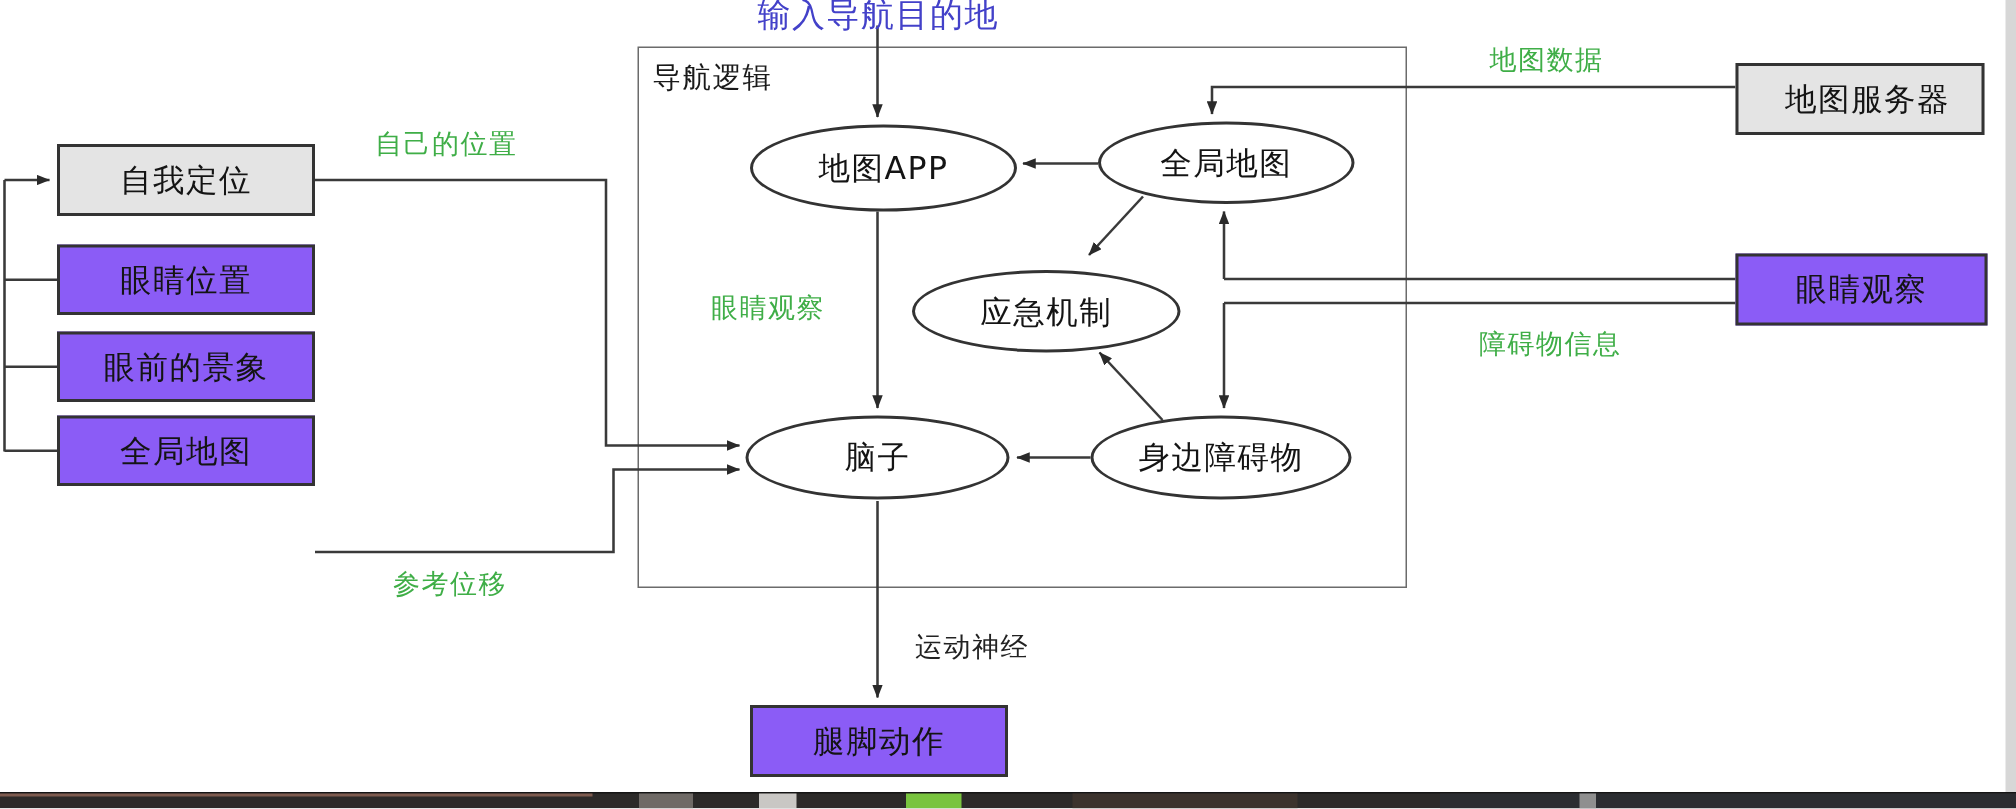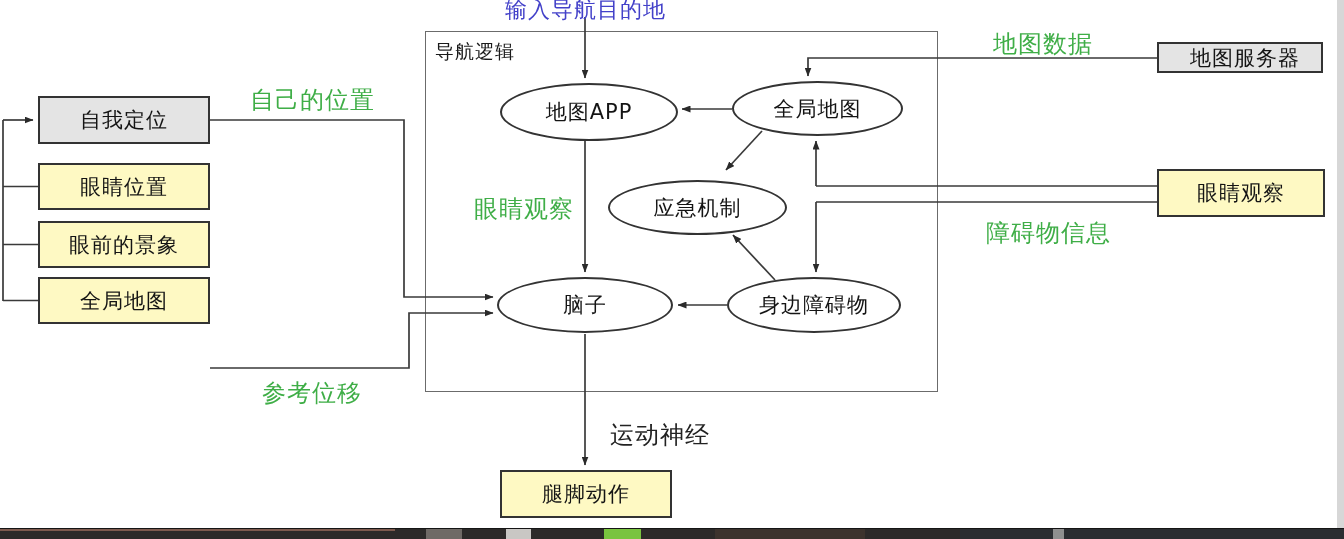--- a/index.html
+++ b/index.html
@@ -7,33 +7,33 @@
     position:relative;width:1344px;height:539px;background:#ffffff;
     font-family:"DejaVu Sans","Liberation Sans",sans-serif;overflow:hidden;
   }
   .wires{position:absolute;left:0;top:0;width:1344px;height:539px;z-index:1;}
   .node-box{
     position:absolute;box-sizing:border-box;border:2px solid #333;
     display:flex;align-items:center;justify-content:center;
     font-size:21px;color:#141414;z-index:2;letter-spacing:1px;
   }
   .gray-fill{background:#e4e4e4;}
-  .blue-fill{background:#fef9c3;}
+  .blue-fill{background:#8b5cf6;}
   .ellipse{
     position:absolute;box-sizing:border-box;border:2px solid #333;border-radius:50%;
     background:#fff;display:flex;align-items:center;justify-content:center;
     font-size:21px;color:#141414;z-index:2;letter-spacing:1px;
   }
   .container-box{
     position:absolute;box-sizing:border-box;border:1.6px solid #6b6b6b;z-index:0;
   }
   .container-label{
     position:absolute;left:9px;top:7px;font-size:19px;color:#1a1a1a;letter-spacing:1px;
   }
-  .lbl{position:absolute;font-size:24px;white-space:nowrap;z-index:3;letter-spacing:1px;}
+  .lbl{position:absolute;font-size:18px;white-space:nowrap;z-index:3;letter-spacing:1px;}
   .lbl-green{color:#3fae47;}
   .lbl-blue{color:#4341c9;font-size:22px;}
   .lbl-black{color:#222;}
   .timeline{
     position:absolute;left:0;bottom:0;width:1344px;height:10px;background:#2c2a29;z-index:4;
     border-top:1px solid #151515;
   }
   .timeline .seg{position:absolute;top:0;height:10px;}
   .edge-strip{
     position:absolute;right:0;top:0;width:7px;height:529px;background:#d7d7d7;z-index:4;
@@ -78,21 +78,21 @@
   <div class="node-box blue-fill" style="left:38px;top:163px;width:172px;height:47px;">眼睛位置</div>
   <div class="node-box blue-fill" style="left:38px;top:221px;width:172px;height:47px;">眼前的景象</div>
   <div class="node-box blue-fill" style="left:38px;top:277px;width:172px;height:47px;">全局地图</div>
 
   <div class="ellipse" style="left:500px;top:83px;width:178px;height:58px;">地图APP</div>
   <div class="ellipse" style="left:732px;top:81px;width:171px;height:55px;">全局地图</div>
   <div class="ellipse" style="left:608px;top:180px;width:179px;height:55px;">应急机制</div>
   <div class="ellipse" style="left:497px;top:277px;width:176px;height:56px;">脑子</div>
   <div class="ellipse" style="left:727px;top:277px;width:174px;height:56px;">身边障碍物</div>
 
-  <div class="node-box gray-fill" style="left:1157px;top:42px;width:166px;height:31px;padding-left:10px;">地图服务器</div>
+  <div class="node-box gray-fill" style="left:1157px;top:42px;width:166px;height:48px;padding-left:10px;">地图服务器</div>
   <div class="node-box blue-fill" style="left:1157px;top:169px;width:168px;height:48px;">眼睛观察</div>
 
   <div class="node-box blue-fill" style="left:500px;top:470px;width:172px;height:48px;border-width:2.5px;">腿脚动作</div>
 
   <div class="lbl lbl-blue" style="left:505px;top:-5px;">输入导航目的地</div>
   <div class="lbl lbl-green" style="left:250px;top:84px;text-align:center;">自己的位置</div>
   <div class="lbl lbl-green" style="left:262px;top:377px;">参考位移</div>
   <div class="lbl lbl-green" style="left:474px;top:193px;">眼睛观察</div>
   <div class="lbl lbl-green" style="left:993px;top:28px;">地图数据</div>
   <div class="lbl lbl-green" style="left:986px;top:217px;">障碍物信息</div>

